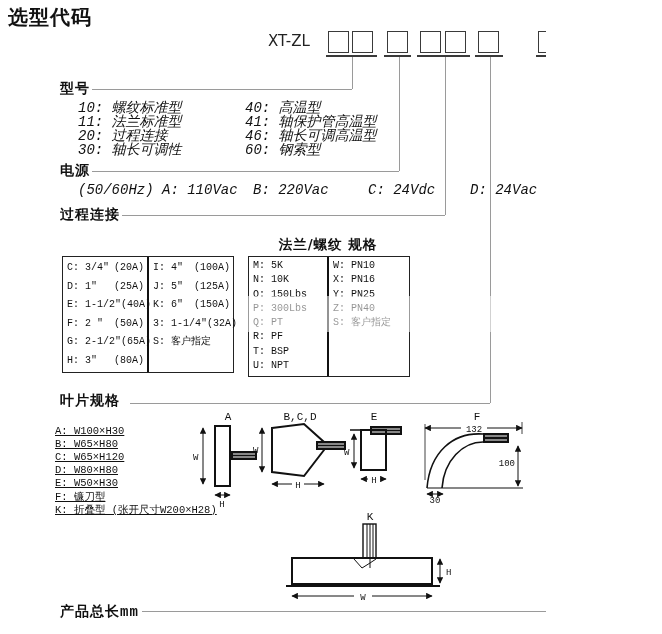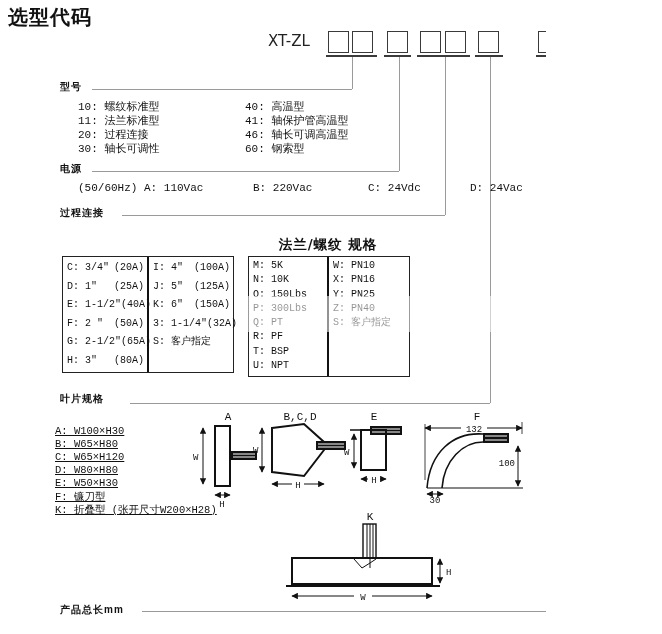--- a/index.html
+++ b/index.html
@@ -5,23 +5,23 @@
   html,body{margin:0;padding:0;background:#fff;}
   #page{position:relative;width:546px;height:634px;background:#ffffff;overflow:hidden;
         font-family:"Liberation Sans",sans-serif;color:#111;}
   .doc-title{position:absolute;left:8px;top:4px;font-size:20px;font-weight:bold;
              font-family:"DejaVu Sans",sans-serif;letter-spacing:1px;}
   .prefix{position:absolute;left:268px;top:32px;font-size:15px;font-family:"DejaVu Sans",sans-serif;color:#222;}
   .codebox{position:absolute;top:31px;width:19px;height:20px;border:1.5px solid #3a3a3a;background:#fff;}
   .uline{position:absolute;top:55px;height:1.5px;background:#3a3a3a;}
   .vline{position:absolute;width:1px;background:#9a9a9a;}
   .hline{position:absolute;height:1px;background:#9a9a9a;}
-  .sec-label{position:absolute;font-size:10px;font-weight:bold;
-             font-family:Liberation Sans, sans-serif;letter-spacing:1px;}
-  .opt{position:absolute;font-size:11px;white-space:nowrap;font-family:"Liberation Mono",monospace;}
+  .sec-label{position:absolute;font-size:14px;font-weight:bold;
+             font-family:Liberation Mono, monospace;letter-spacing:1px;}
+  .opt{position:absolute;font-size:14px;white-space:nowrap;font-family:"Liberation Mono",monospace;font-style:italic;}
   .tbl-title{position:absolute;top:236px;font-size:13.5px;font-weight:bold;text-align:center;
              font-family:"DejaVu Sans",sans-serif;letter-spacing:1px;}
   .tbl{position:absolute;top:256px;border:1.5px solid #222;background:#fff;display:flex;}
   .tbl .col{box-sizing:border-box;padding:2px 3px 0 4px;}
   .tbl .col + .col{border-left:2px solid #111;}
   .trow{display:flex;justify-content:space-between;font-size:10px;white-space:nowrap;
         font-family:"Liberation Mono",monospace;}
   .size-tbl .trow{line-height:18.5px;}
   .spec-tbl .trow{line-height:14.3px;}
   .blade-opt{position:absolute;left:55px;font-size:10.5px;white-space:nowrap;

